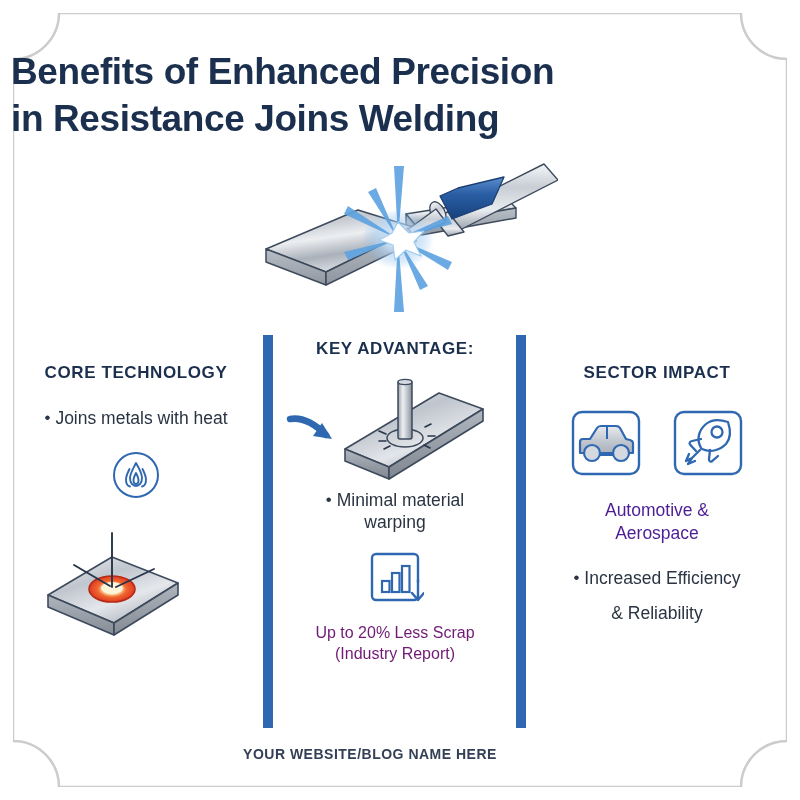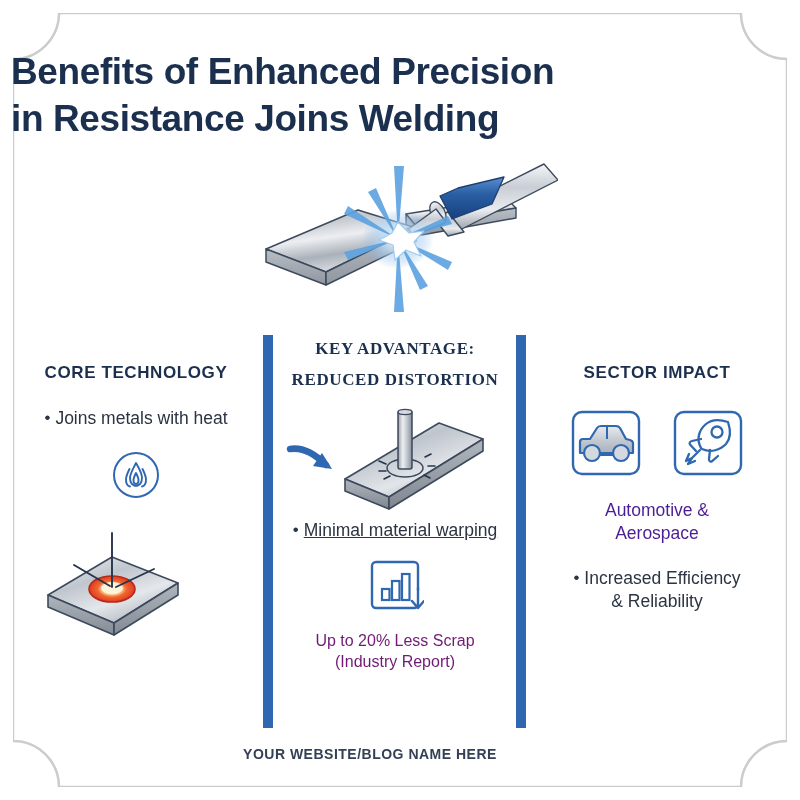--- a/index.html
+++ b/index.html
@@ -71,27 +71,27 @@
   .col-heading {
     font-size: 17px;
     font-weight: bold;
     color: #1b2f4e;
     letter-spacing: 0.6px;
     line-height: 1.33;
     margin: 0;
   }
   #col-core .col-heading   { padding-top: 32px; }
   #col-sector .col-heading { padding-top: 32px; }
-  #col-key .col-heading    { padding-top: 8px; font-family: Liberation Serif, serif; }
+  #col-key .col-heading    { padding-top: 8px; }
 
   .bullet-text {
     font-size: 17.5px;
     color: #2b3442;
     line-height: 1.3;
-    margin: 0;
+    margin: 12px;
   }
   .plain-text {
     font-size: 17.5px;
     color: #4c1d95;
     line-height: 1.32;
     margin: 0;
   }
   .caption-text {
     font-size: 16px;
     color: #701a75;
@@ -115,21 +115,21 @@
   #spot-weld-illustration { margin-top: 18px; }
 
   
   #key-illustration-row {
     position: relative;
     margin-top: 14px;
     height: 110px;
   }
   #key-arrow { position: absolute; left: 3px;  top: 38px; }
   #key-plate { position: absolute; left: 52px; top: 0px; }
-  #key-bullet-1 { margin-top: 4px; padding: 0 6px; text-decoration: underline; }
+  #key-bullet-1 { margin-top: 4px; padding: 0 6px; }
   #chart-icon-wrap { margin-top: 14px; }
   #key-caption { margin-top: 12px; }
 
   
   #sector-icons {
     display: flex;
     justify-content: center;
     gap: 30px;
     margin-top: 24px;
   }
@@ -289,21 +289,20 @@
         <line x1="76" y1="6" x2="76" y2="60"></line>
         <line x1="38" y1="38" x2="74" y2="59"></line>
         <line x1="118" y1="42" x2="80" y2="60"></line>
       </g>
     </svg>
   </div>
 
   <div class="column" id="col-key">
 
     <p class="col-heading">KEY ADVANTAGE:</p>
-    <p class="col-heading">REDUCED DISTORTION</p>
 
     <div id="key-illustration-row">
       <svg id="key-arrow" width="52" height="40" viewBox="0 0 52 40">
         <path d="M 4,6 C 16,4 28,10 40,22" fill="none" stroke="#2f68b0" stroke-width="6.5" stroke-linecap="round"></path>
         <path d="M 46,26 L 27,23 L 36,10 Z" fill="#2f68b0"></path>
       </svg>
 
       <svg id="key-plate" width="160" height="110" viewBox="0 0 160 110">
         <defs>
           <linearGradient id="barTop" x1="0.1" y1="0" x2="0.8" y2="1">

